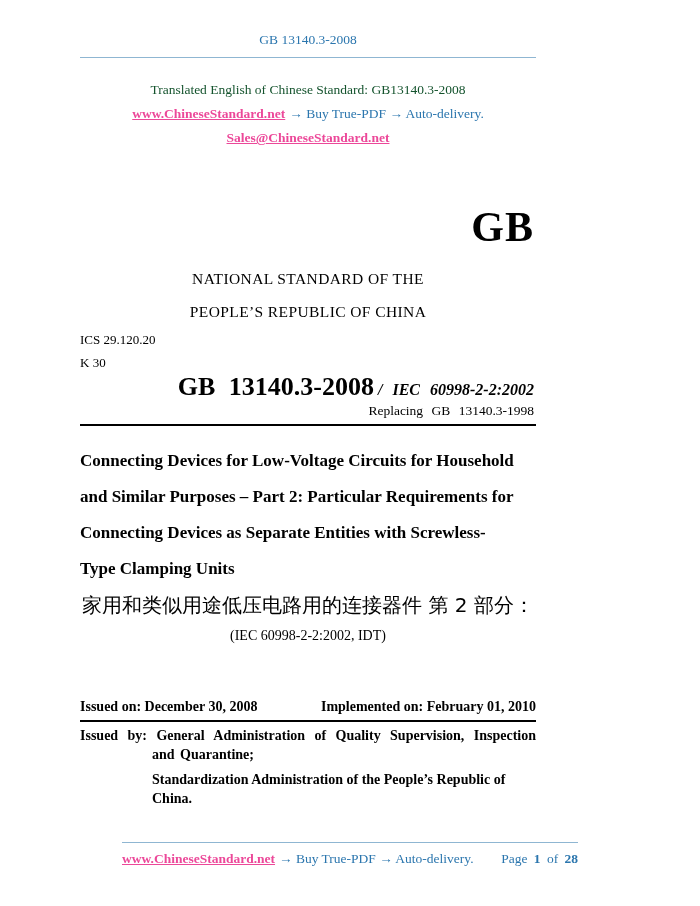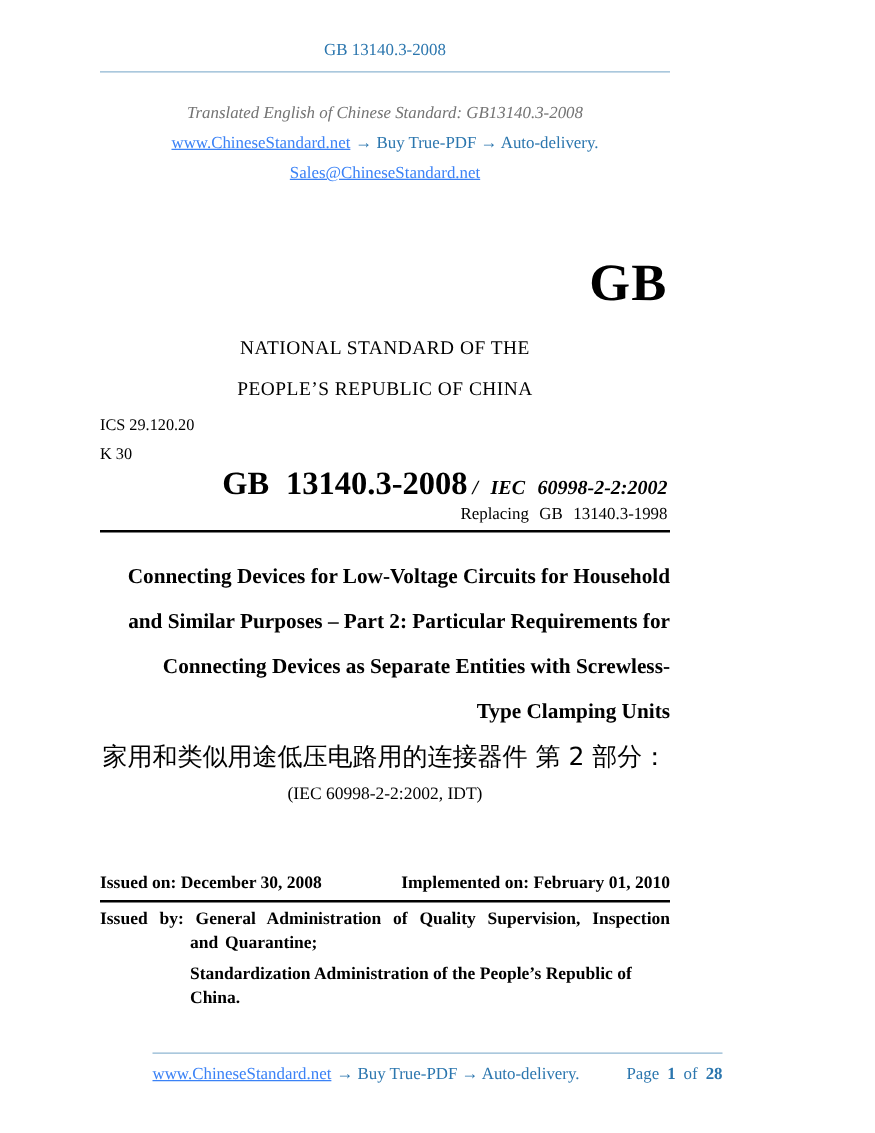--- a/index.html
+++ b/index.html
@@ -13,44 +13,44 @@
   }
   .page { width: 616px; height: 906px; position: relative; }
   .content { width: 456px; margin: 0 auto; }
 
   
   .header-code {
     padding-top: 31px; text-align: center;
     color: #2b76ae; font-size: 13.5px; line-height: 17px;
   }
   .header-rule { border: none; border-top: 1px solid #8fb6d2; margin-top: 9px; }
-  .translated { margin-top: 23px; text-align: center; color: #737373; font-size: 13.5px; line-height: 17px; font-style: italic; }
+  .translated { margin-top: 23px; text-align: center; color: #14532d; font-size: 13.5px; line-height: 17px; }
   .buy-line   { margin-top: 7px;  text-align: center; color: #2b76ae; font-size: 13.5px; line-height: 17px; }
   .email-line { margin-top: 7px;  text-align: center; color: #2b76ae; font-size: 13.5px; line-height: 17px; }
-  .link { text-decoration: underline; color: #3b82f6; cursor: pointer; }
+  .link { text-decoration: underline; color: #ec4899; cursor: pointer; font-weight: bold; }
   .arrow-suffix { margin-left: 4px; }
 
   
   .gb-mark {
     margin-top: 59px; text-align: right; padding-right: 2px;
     font-size: 42px; line-height: 44px; font-weight: bold; letter-spacing: 1px;
   }
   .nat-line1 { margin-top: 21px; text-align: center; font-size: 15.5px; line-height: 18px; letter-spacing: 0.4px; }
   .nat-line2 { margin-top: 15px; text-align: center; font-size: 15.5px; line-height: 18px; letter-spacing: 0.4px; }
   .ics-line  { margin-top: 11px; font-size: 13px; line-height: 15px; }
   .k-line    { margin-top: 8px;  font-size: 13px; line-height: 15px; }
 
   .std-line { margin-top: 2px; text-align: right; font-weight: bold; white-space: nowrap; padding-right: 2px; }
   .std-number { font-size: 26px; line-height: 30px; word-spacing: 7px; }
   .iec-part   { font-size: 16px; word-spacing: 6px; font-style: italic; }
   .replacing  { margin-top: 1px; text-align: right; font-size: 13.5px; line-height: 16px; word-spacing: 5px; padding-right: 2px; }
   .black-rule { border: none; border-top: 2px solid #000; margin-top: 5px; }
 
   
-  .title-en { margin-top: 17px; text-align: right; font-weight: bold; font-size: 17px; line-height: 36px; }
+  .title-en { margin-top: 17px; text-align: left; font-weight: bold; font-size: 17px; line-height: 36px; }
   .title-zh { text-align: center; font-weight: normal; font-size: 20px; line-height: 36px;
               font-family: "DejaVu Sans", sans-serif; }
   .idt-note { margin-top: 3px; text-align: center; font-size: 14px; line-height: 20px; }
 
   
   .issuance-row { margin-top: 52px; display: flex; justify-content: space-between;
                   font-weight: bold; font-size: 14px; line-height: 17px; }
   .thick-rule { border: none; border-top: 2.5px solid #000; margin-top: 5px; }
   .issued-by {
     margin-top: 4px; font-weight: bold; font-size: 14px; line-height: 19px;

